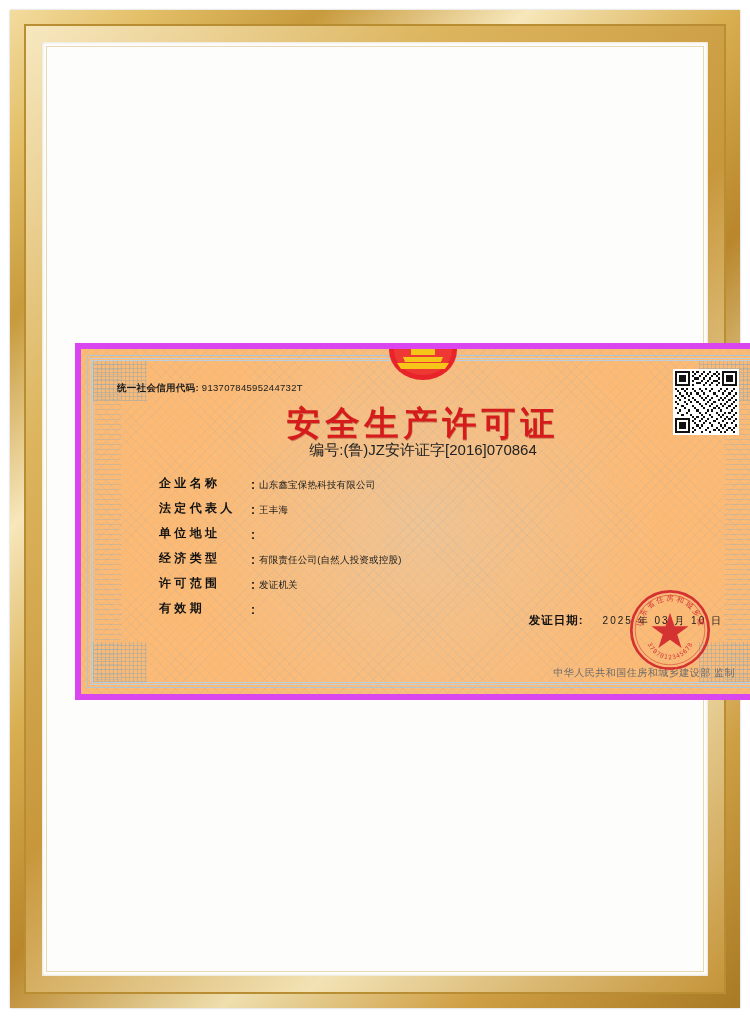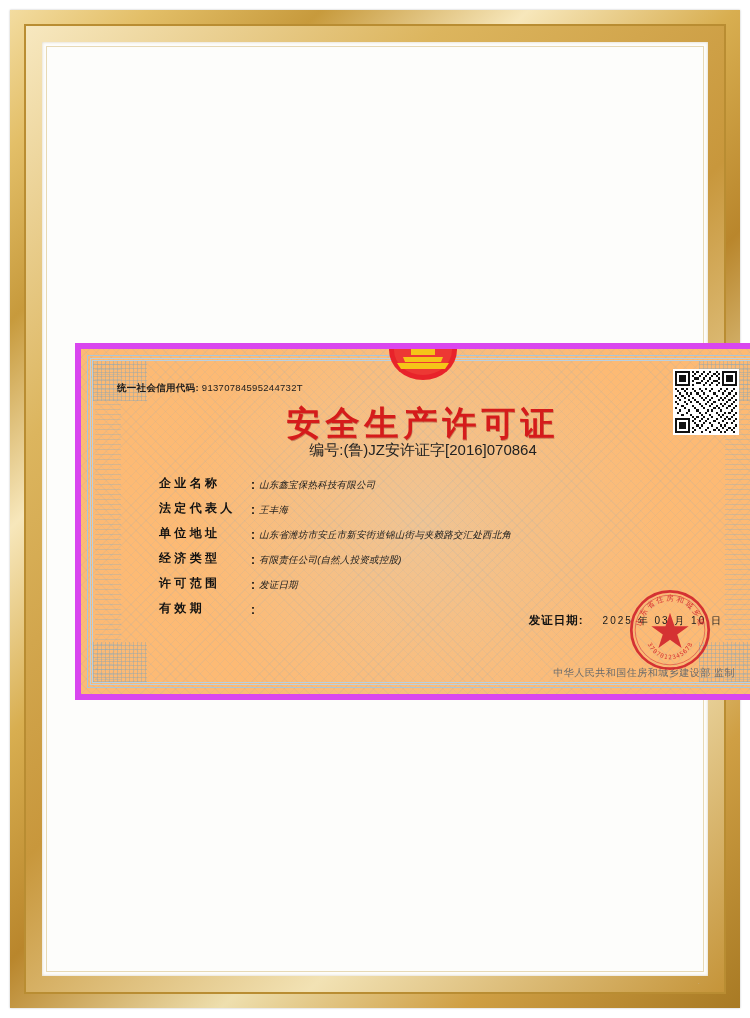--- a/index.html
+++ b/index.html
@@ -233,21 +233,20 @@
     flex: 0 0 8px;
     font-size: 12px;
     font-weight: bold;
     color: #111;
   }
   .row .fvalue {
     font-size: 9.5px;
     color: #1a1a1a;
     letter-spacing: .2px;
     white-space: nowrap;
-    font-style: italic;
   }
   .row.valid .fvalue { display: flex; align-items: baseline; }
   .row.valid .to {
     font-size: 11px;
     font-weight: bold;
     color: #111;
     margin: 0 10px 0 46px;
   }
 
   
@@ -586,33 +585,32 @@
 
     <div class="row">
       <span class="flabel">法 定 代 表 人</span>
       <span class="colon">:</span>
       <span class="fvalue">王丰海</span>
     </div>
 
     <div class="row">
       <span class="flabel">单 位 地 址</span>
       <span class="colon">:</span>
-      <span class="fvalue">山东省潍坊市安丘市新安街道锦山街与夹赖路交汇处西北角</span>
     </div>
 
     <div class="row">
       <span class="flabel">经 济 类 型</span>
       <span class="colon">:</span>
       <span class="fvalue">有限责任公司(自然人投资或控股)</span>
     </div>
 
     <div class="row">
       <span class="flabel">许 可 范 围</span>
       <span class="colon">:</span>
-      <span class="fvalue">发证日期</span>
+      <span class="fvalue">发证机关</span>
     </div>
 
     <div class="row valid">
       <span class="flabel">有 效 期</span>
       <span class="colon">:</span>
     </div>
   </div>
 
   <div class="issuer">
     <div class="irow">

